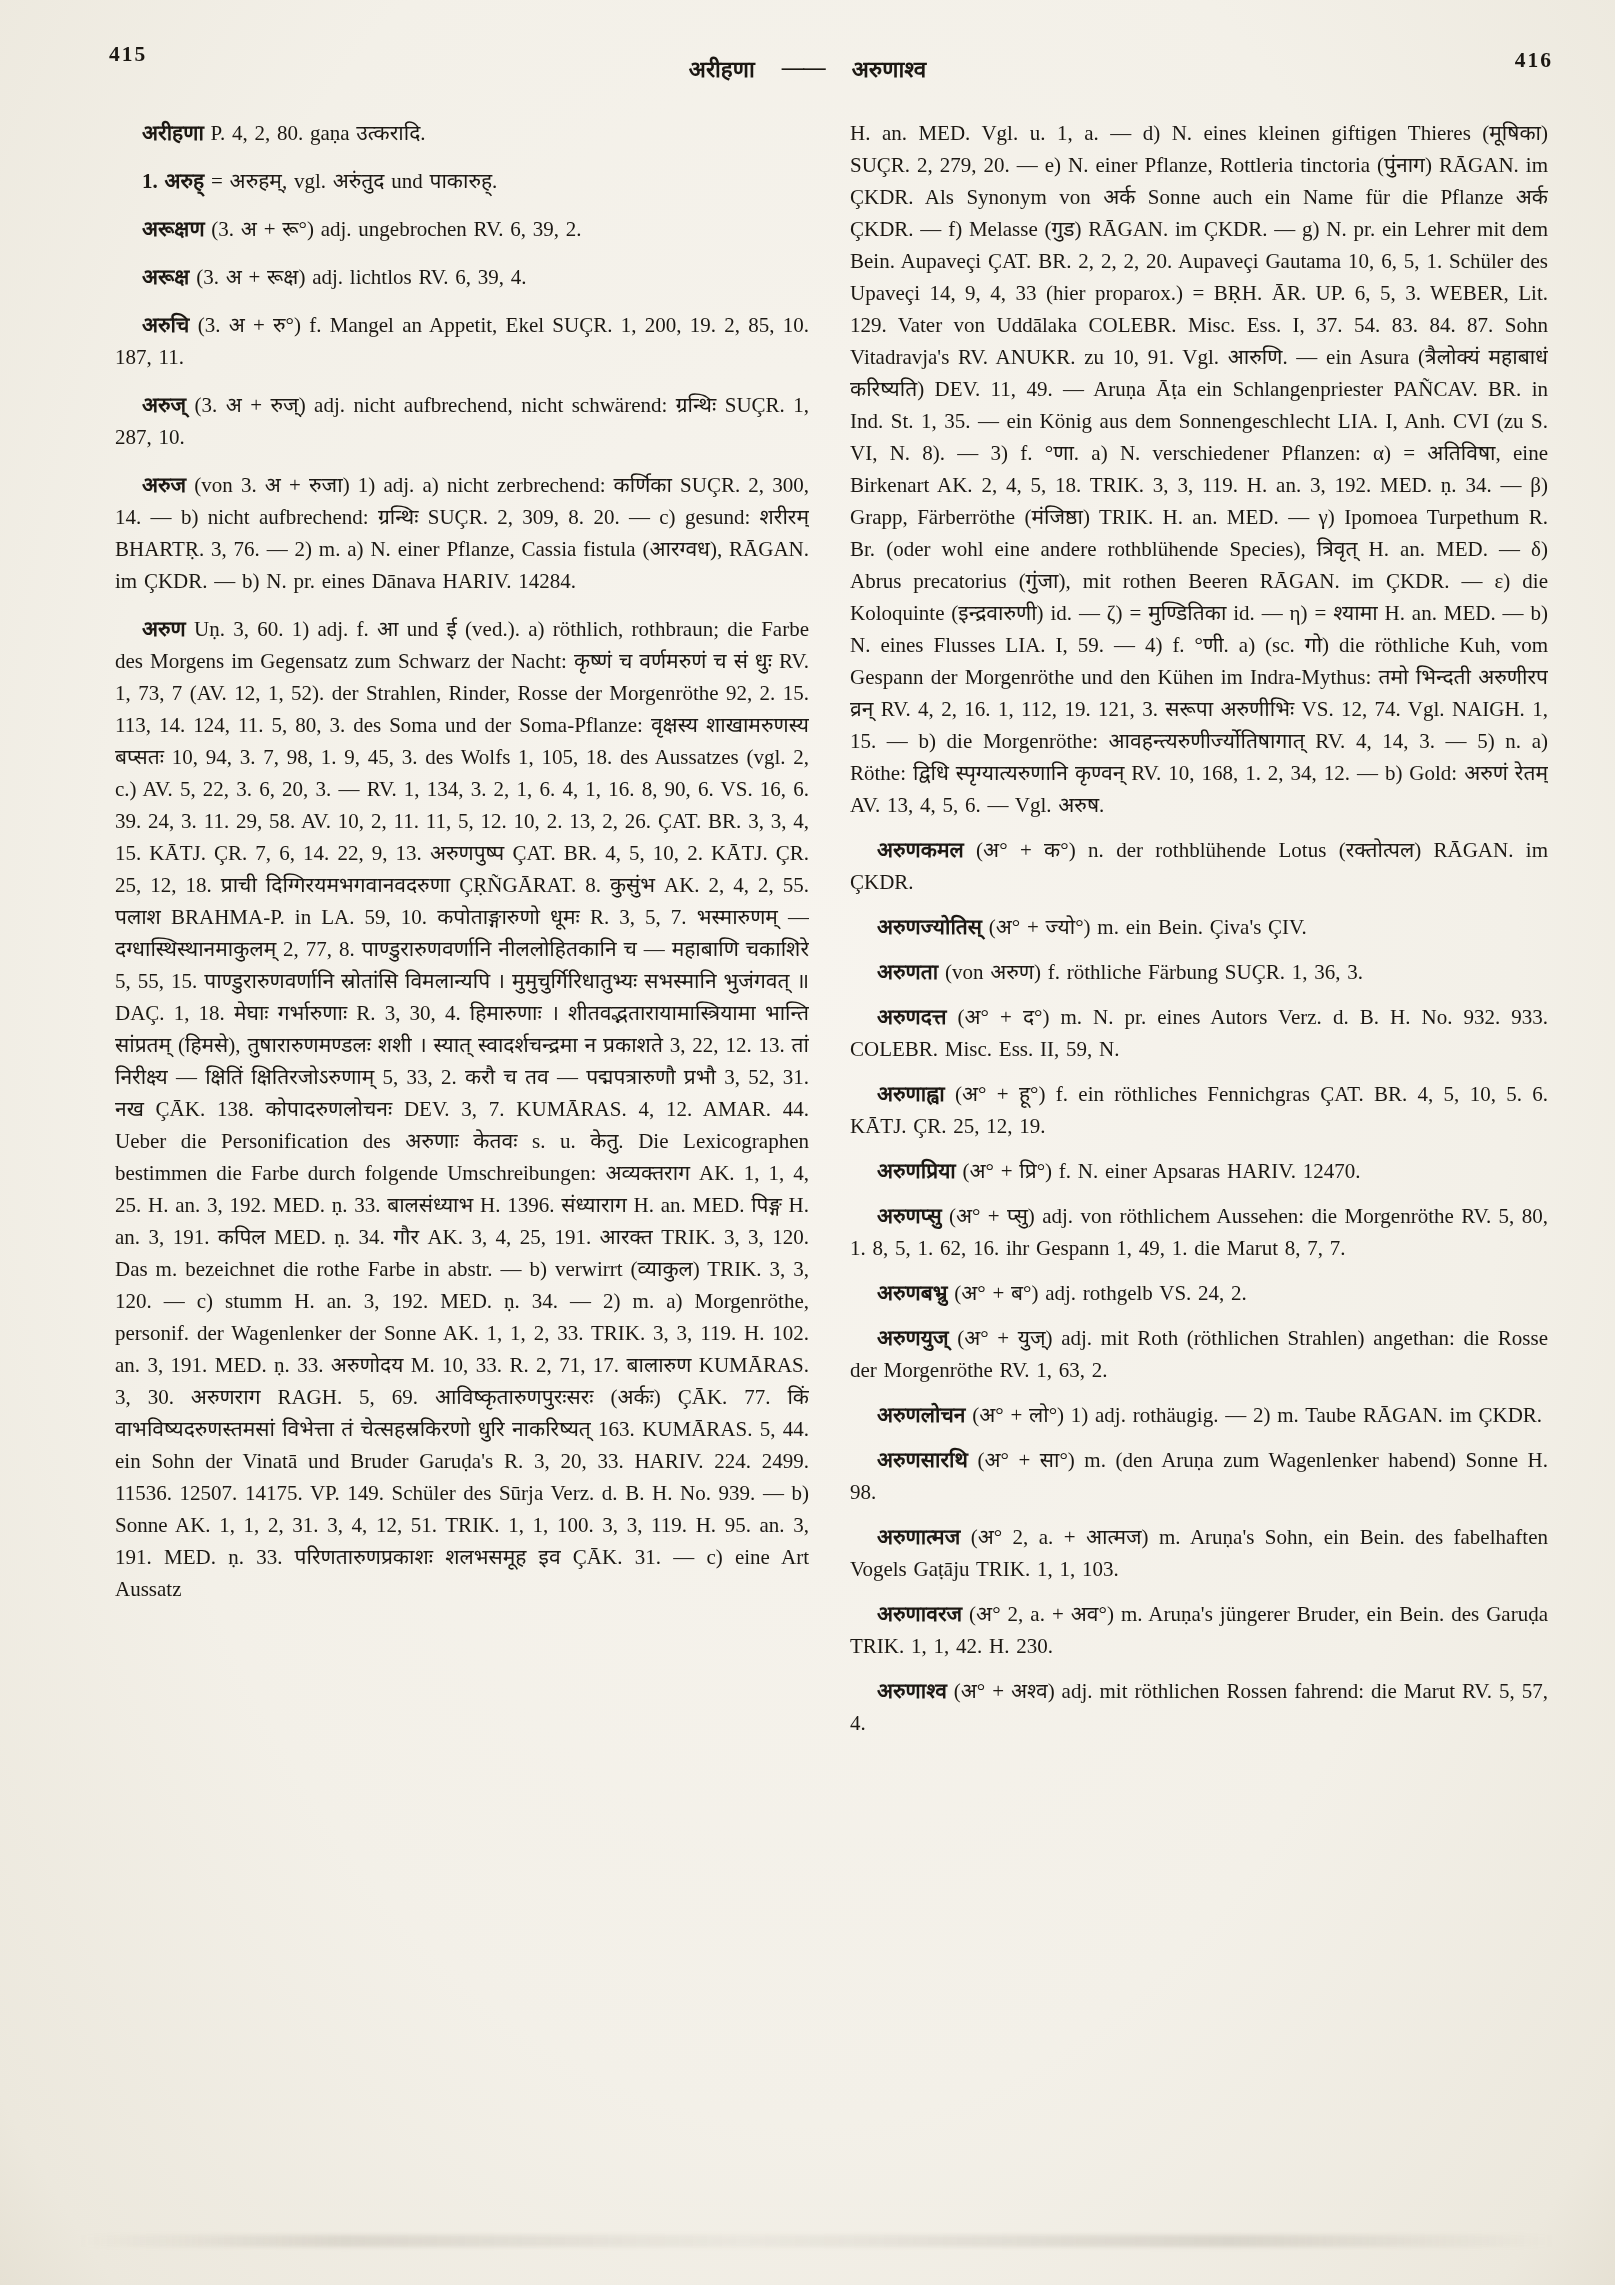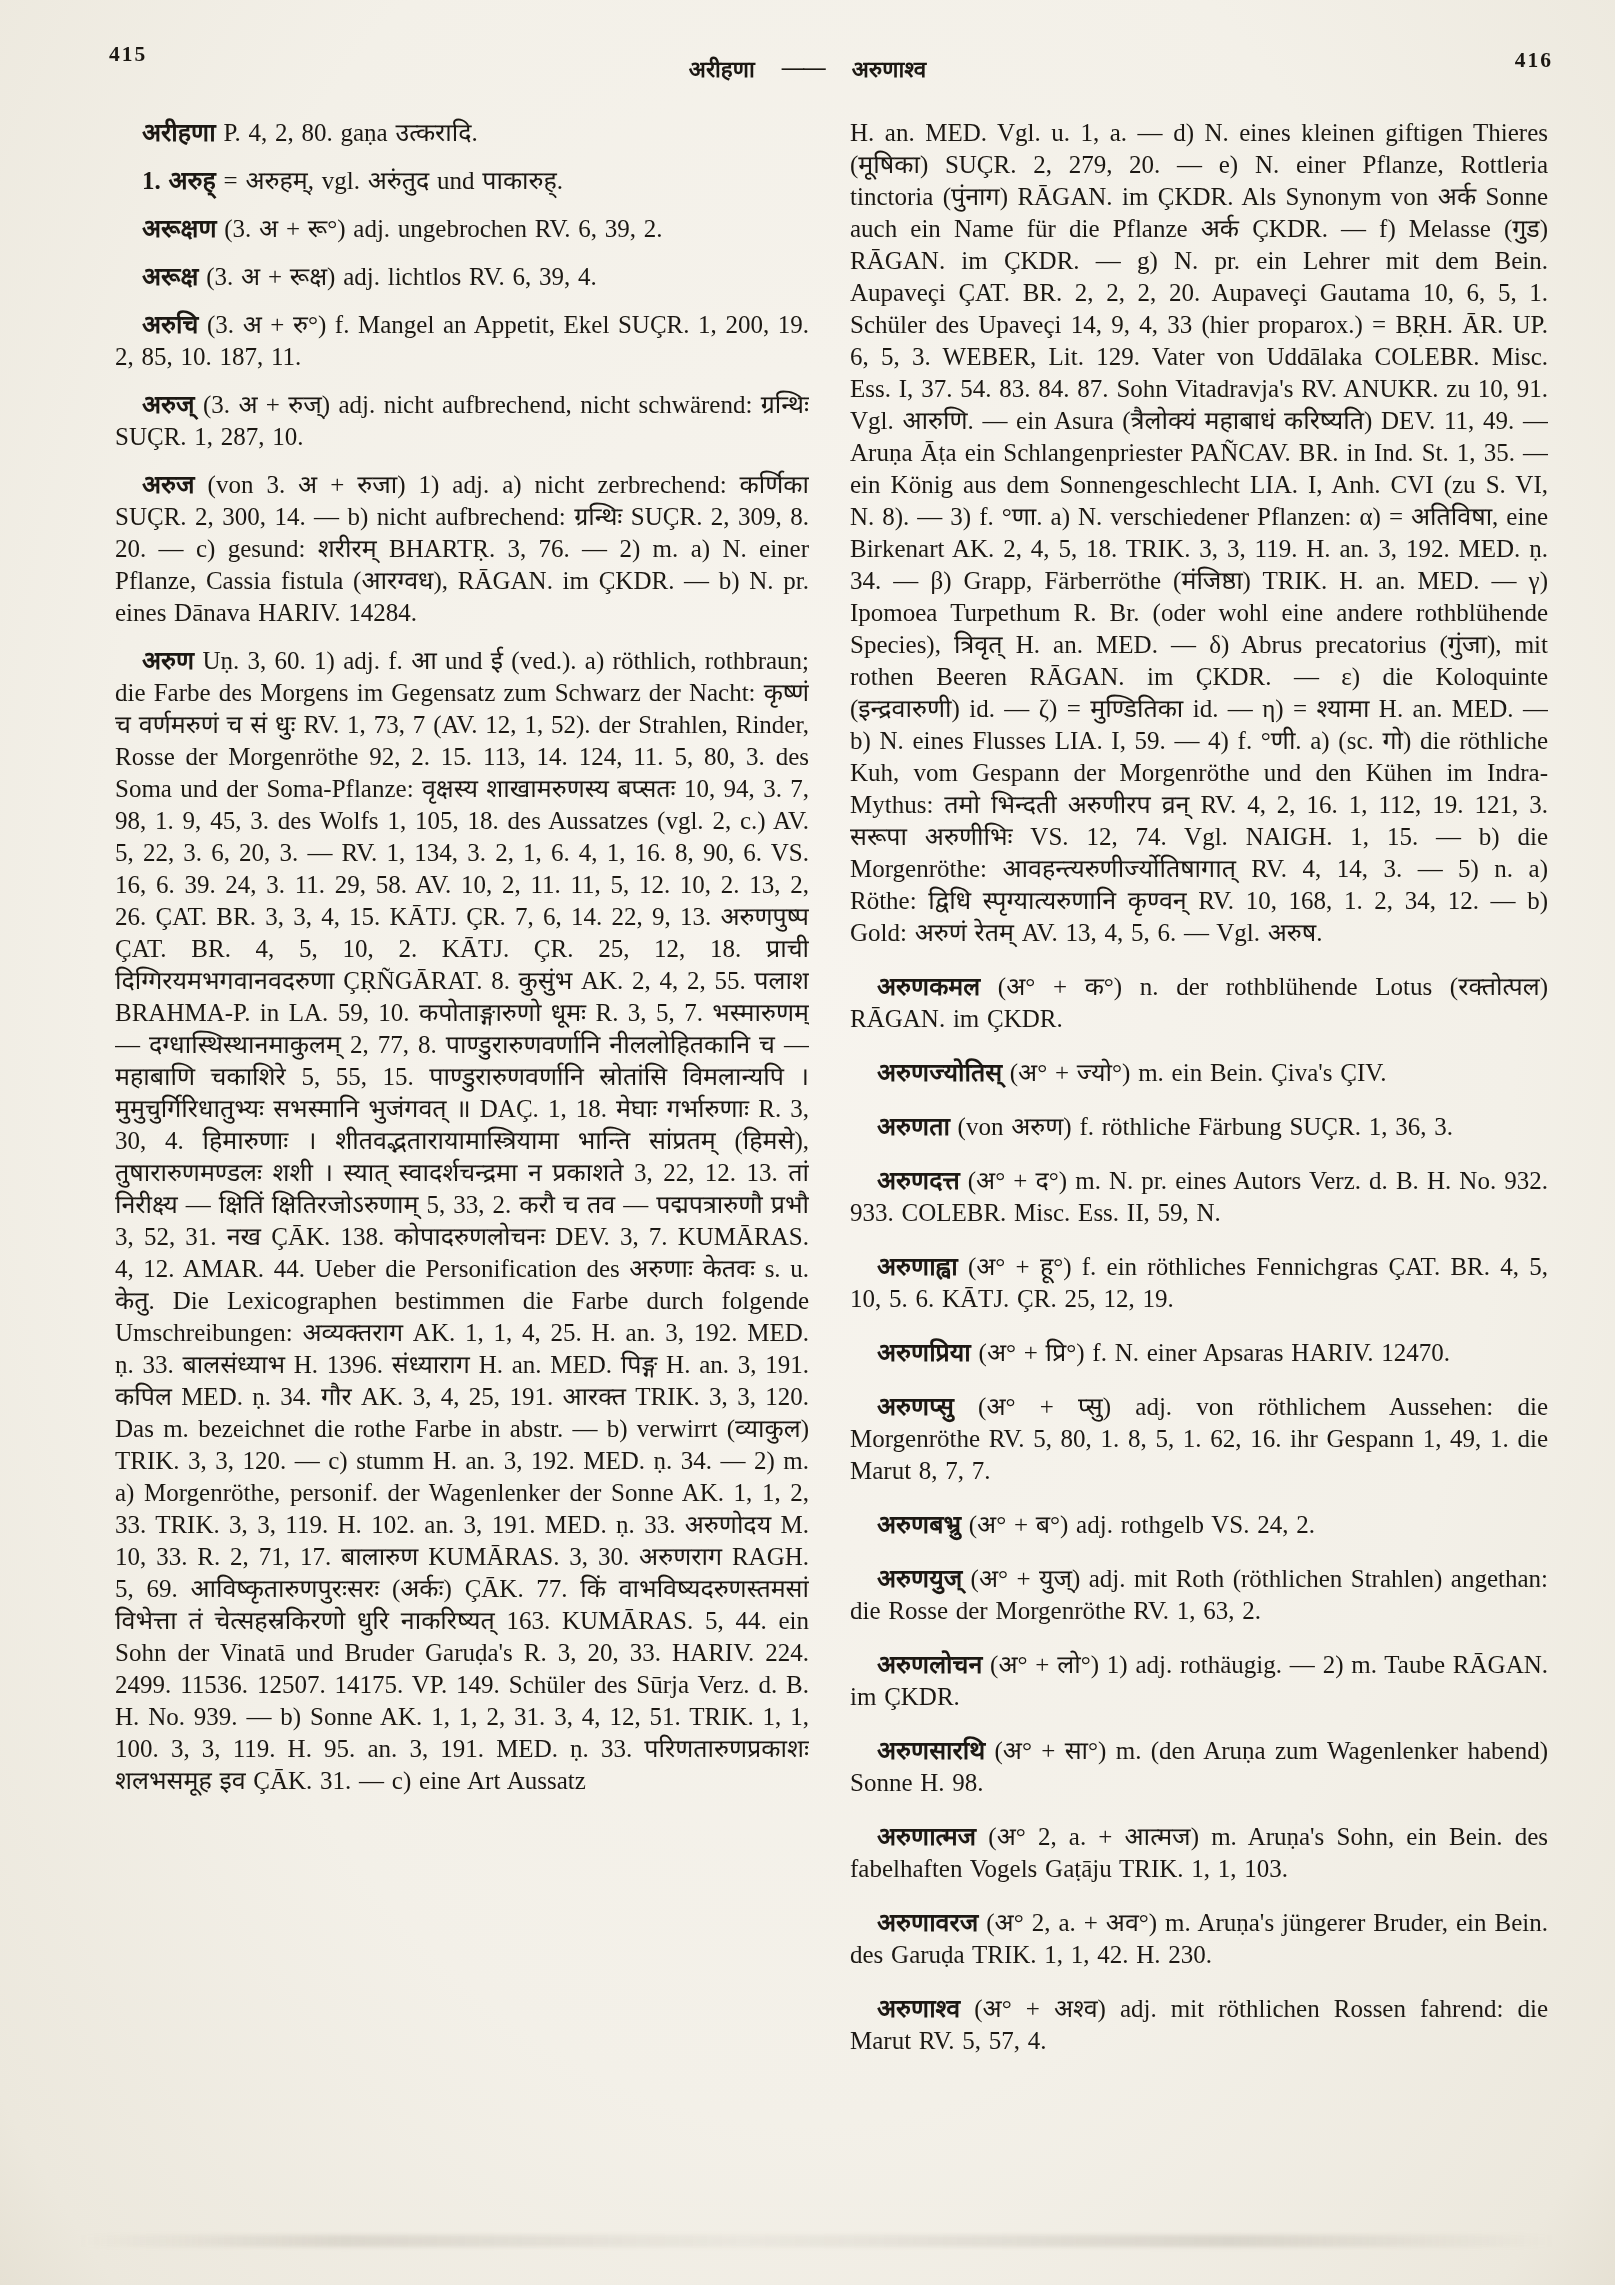--- a/index.html
+++ b/index.html
@@ -52,30 +52,30 @@
     display: inline-block;
     margin: 0 21.5px;
     letter-spacing: -1px;
     transform: translateY(-2px);
   }
   .col {
     position: absolute;
     top: 117px;
     height: 2136px;
     overflow: hidden;
-    font-size: 25px;
+    font-size: 21px;
     line-height: 32px;
     text-align: justify;
     word-spacing: 1.5px;
   }
   .col-left  { left: 115px;  width: 694px; }
   .col-right { left: 850px;  width: 698px; }
   .entry { margin: 0; text-indent: 27px; }
   .col-left  .entry + .entry { margin-top: 16px; }
-  .col-right .entry + .entry { margin-top: 22px; }
+  .col-right .entry + .entry { margin-top: 13px; }
   .entry.cont { text-indent: 0; }
   .hw { font-weight: 700; }
   .smudge {
     position: absolute;
     left: 78px;
     right: 59px;
     top: 2235px;
     height: 11.7px;
     background: linear-gradient(90deg,
       rgba(120,112,100,0) 0%,

